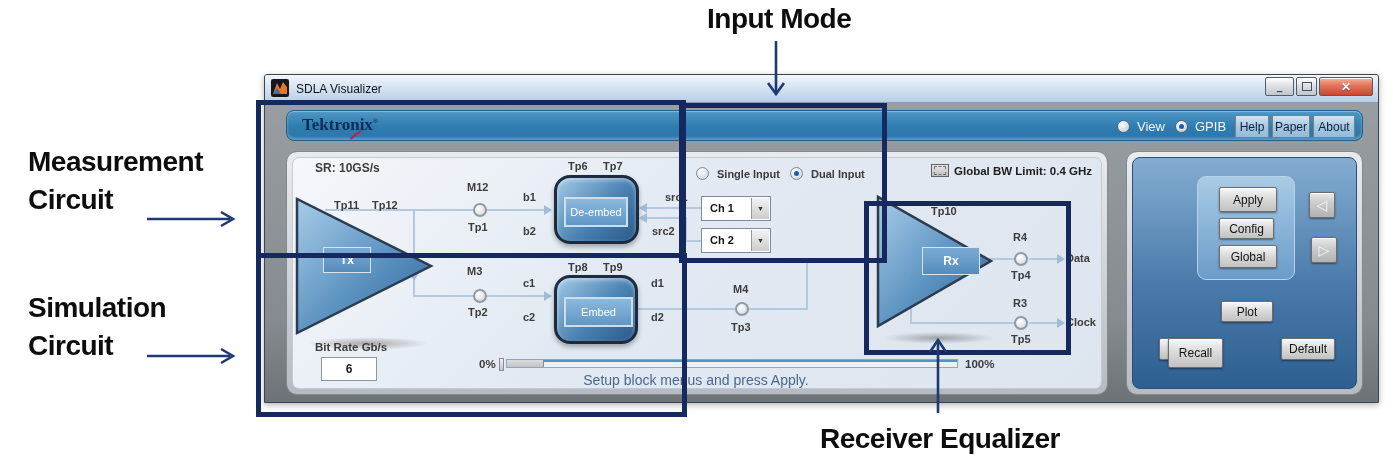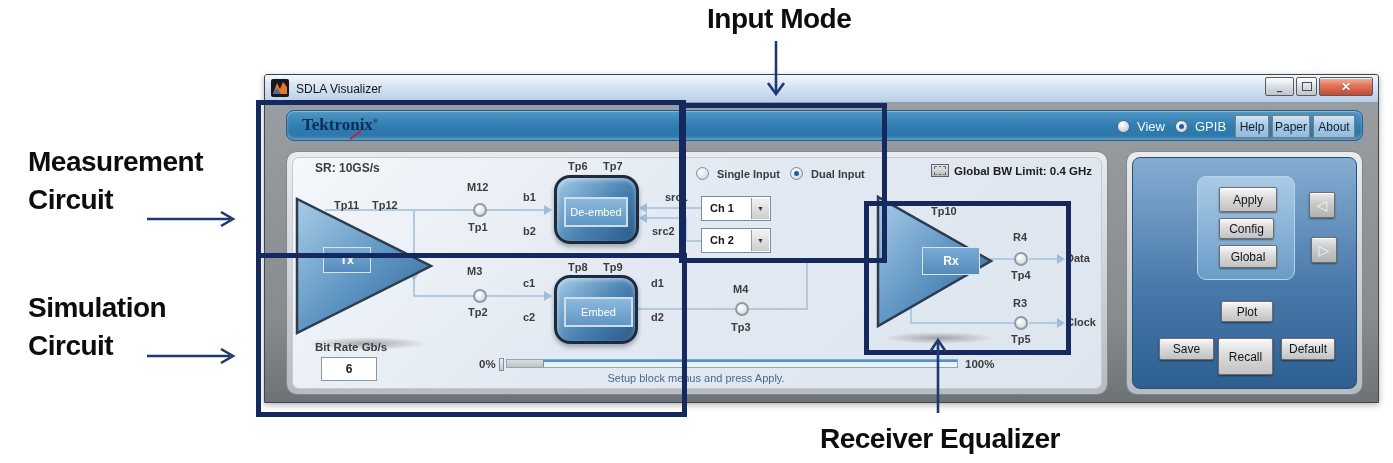--- a/index.html
+++ b/index.html
@@ -68,21 +68,21 @@
          border-left:1px solid #9a9a9a;display:flex;align-items:center;justify-content:center;font-size:7px;color:#30343a;}
   .bwicon{position:absolute;width:18px;height:13px;box-sizing:border-box;background:linear-gradient(180deg,#e8e8e8,#bdbdbd);
           border:1.5px solid #5f6166;}
   .bwicon::after{content:"";position:absolute;left:2px;top:1px;right:2px;bottom:1px;border:1px dashed #6f7276;}
   .txtinput{position:absolute;box-sizing:border-box;border:1px solid #8a96a2;background:#fff;text-align:center;
             font-family:"Liberation Sans",sans-serif;font-size:12px;font-weight:bold;color:#1a1a1a;}
   .pbar{position:absolute;height:9px;box-sizing:border-box;border:1px solid #89a7c6;
         background:linear-gradient(180deg,#4f93cb 0 2px,#eaf2f9 2px 7px,#4f93cb 7px 100%);}
   .pbar .fill{position:absolute;left:0;top:0;bottom:0;width:36px;background:linear-gradient(180deg,#dddddd,#c2c2c2);border-right:1px solid #8a8a8a;}
   .phandle{position:absolute;width:5px;height:13px;background:linear-gradient(180deg,#f2f2f2,#c6c6c6);border:1px solid #8b8b8b;box-sizing:border-box;}
-  .status{position:absolute;font-size:11px;color:#49688e;text-align:center;}
+  .status{position:absolute;font-size:14px;color:#49688e;text-align:center;}
   .gb{position:absolute;box-sizing:border-box;display:flex;align-items:center;justify-content:center;
       background:linear-gradient(180deg,#f8f8f8,#dbdbdb 45%,#c2c2c2);border:1px solid #6d6d6d;border-radius:2px;
       box-shadow:inset 0 1px 0 #ffffff,0 1px 2px rgba(0,0,0,.45);font-size:12px;color:#141414;white-space:nowrap;}
   .gb.bold{font-weight:normal;}
   .gb.navbtn{color:#eef4fa;font-size:14px;background:linear-gradient(180deg,#e9e9e9,#c9c9c9 45%,#b2b2b2);}
 </style>
 </head>
 <body>
 
 <div id="canvas">
@@ -273,21 +273,21 @@
       <div class="bluepanel-inner"></div>
     </div>
     <div class="subpanel" style="left:932px;top:101px;width:96px;height:102px;"></div>
     <div class="gb bold" style="left:954px;top:112px;width:58px;height:25px;">Apply</div>
     <div class="gb" style="left:954px;top:143px;width:55px;height:21px;">Config</div>
     <div class="gb bold" style="left:954px;top:170px;width:58px;height:23px;">Global</div>
     <div class="gb navbtn" style="left:1044px;top:117px;width:26px;height:26px;">◁</div>
     <div class="gb navbtn" style="left:1046px;top:162px;width:26px;height:26px;">▷</div>
     <div class="gb" style="left:956px;top:226px;width:52px;height:21px;">Plot</div>
     <div class="gb" style="left:894px;top:263px;width:55px;height:22px;">Save</div>
-    <div class="gb" style="left:953px;top:263px;width:55px;height:37px;">Recall</div>
+    <div class="gb" style="left:903px;top:263px;width:55px;height:30px;">Recall</div>
     <div class="gb" style="left:1016px;top:263px;width:54px;height:22px;">Default</div>
 
   </div>
 
   <div class="annbox" style="left:256px;top:100px;width:420px;height:148px;"></div>
   <div class="annbox" style="left:256px;top:253px;width:421px;height:154px;"></div>
   <div class="annbox" style="left:679px;top:103px;width:198px;height:150px;"></div>
   <div class="annbox" style="left:864px;top:201px;width:197px;height:144px;"></div>
 
 </div>

